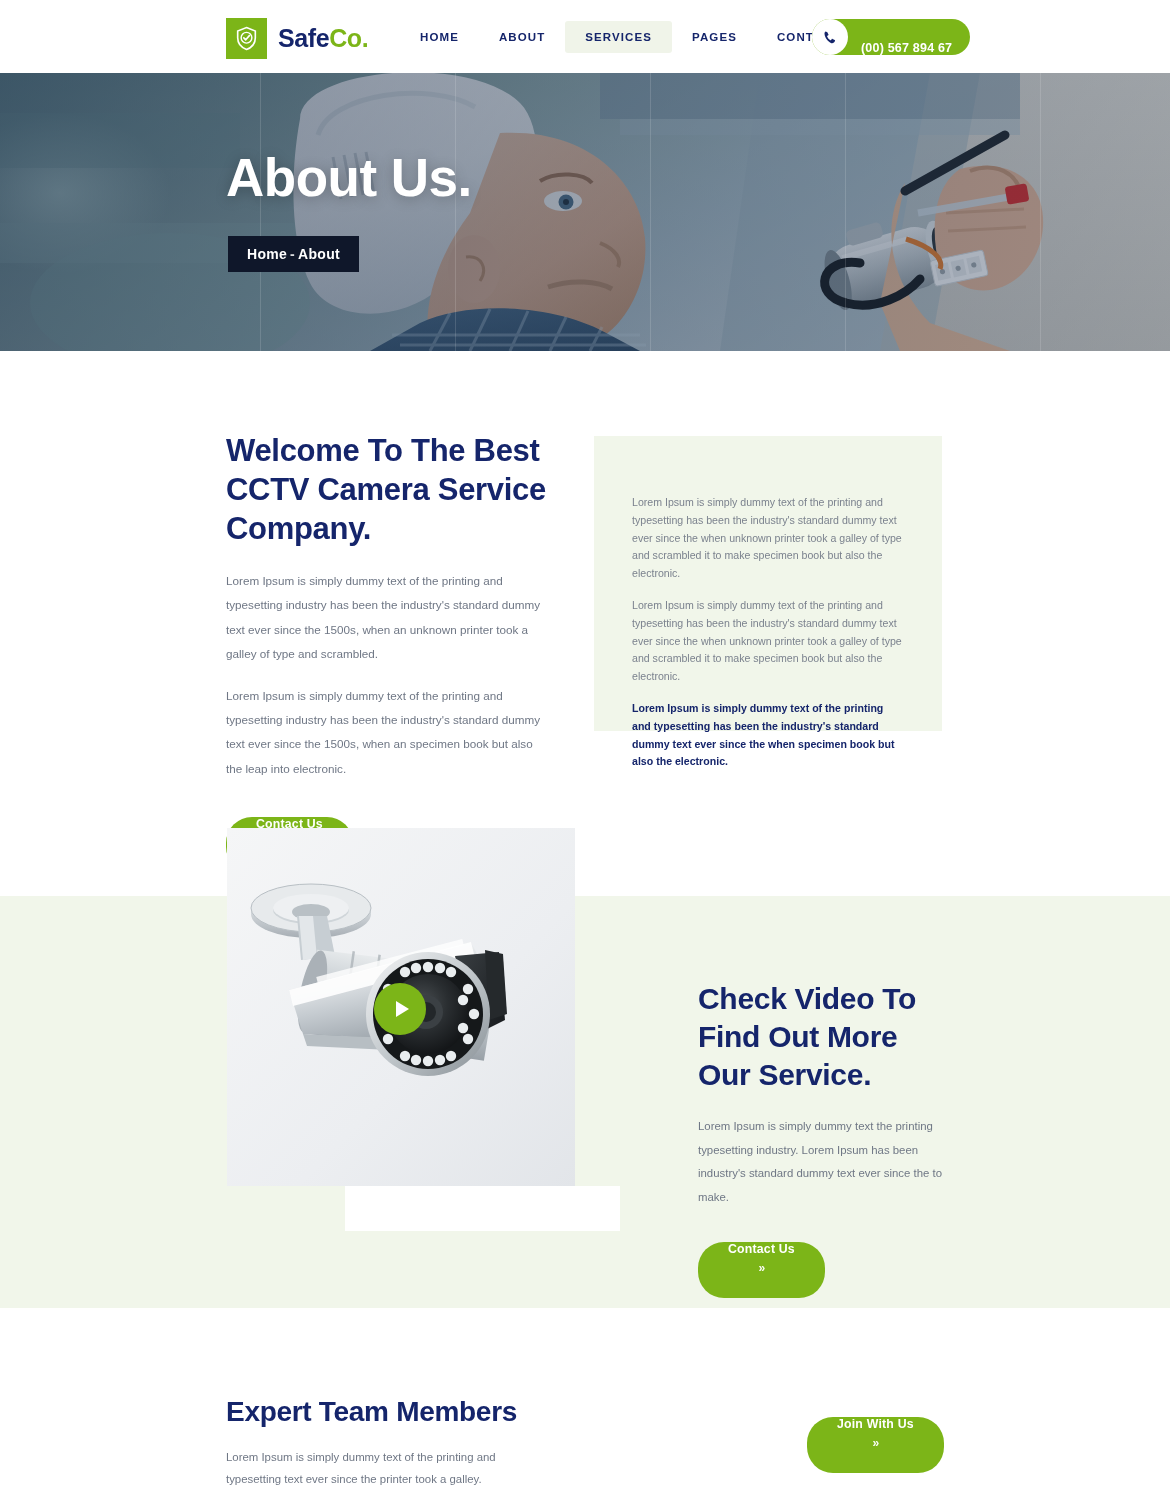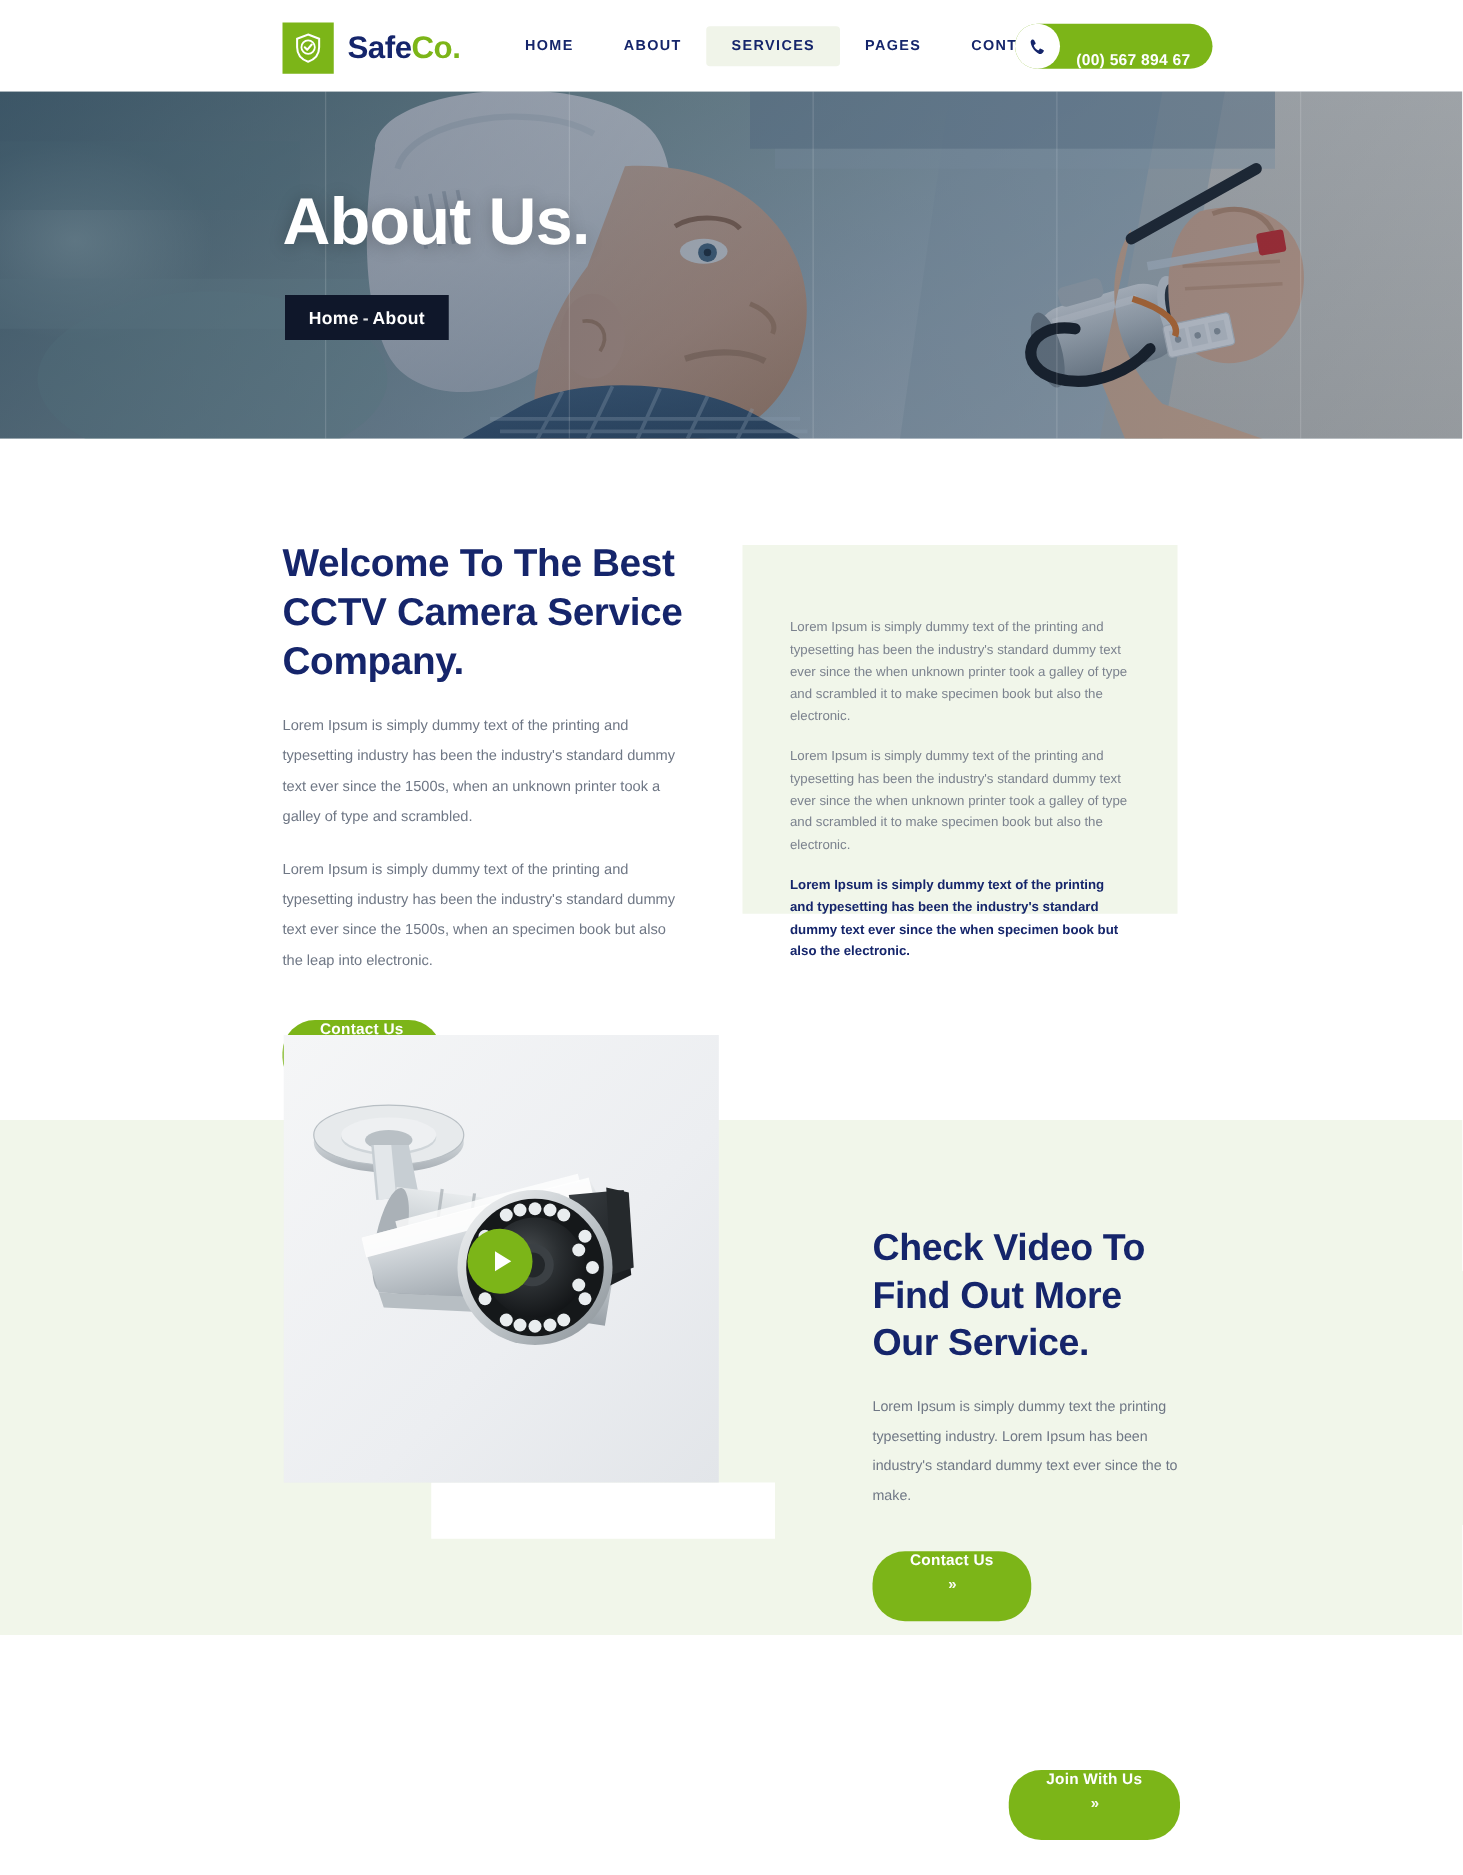--- a/index.html
+++ b/index.html
@@ -8,21 +8,21 @@
     background: #ffffff;
     font-family: "Liberation Sans", sans-serif;
     overflow: hidden;
   }
   .page { position: relative; width: 1170px; height: 1500px; background:#fff; }
 
   
   .header {
     position: absolute; left:0; top:0; width:1170px; height:73px;
     background:#ffffff; z-index: 40;
-    display:flex; align-items:center;
+    display:flex; align-items:center;border-radius:20px;
   }
   .logo-wrap { position:absolute; left:226px; top:18px; display:flex; align-items:center; gap:11px; }
   .logo-mark {
     width:41px; height:41px; background:#7cb518;
     display:flex; align-items:center; justify-content:center;
   }
   .logo-text { font-size:25px; font-weight:bold; letter-spacing:-0.4px; line-height:1; }
   .logo-text .s1 { color:#15256b; }
   .logo-text .s2 { color:#7cb518; }
 
@@ -452,20 +452,24 @@
     <p class="video-p">Lorem Ipsum is simply dummy text the printing typesetting industry. Lorem Ipsum has been industry's standard dummy text ever since the to make.</p>
     <div class="video-btn-wrap">
       <button class="btn-green">
         <span>Contact Us</span>
         <span class="chev">»</span>
       </button>
     </div>
   </div>
 
   <div class="team">
+    <div class="team-left">
+      <h2 class="team-h2">Expert Team Members</h2>
+      <p class="team-p">Lorem Ipsum is simply dummy text of the printing and typesetting text ever since the printer took a galley.</p>
+    </div>
     <div class="team-btn-wrap">
       <button class="btn-green">
         <span>Join With Us</span>
         <span class="chev">»</span>
       </button>
     </div>
   </div>
 
 </div>
 

